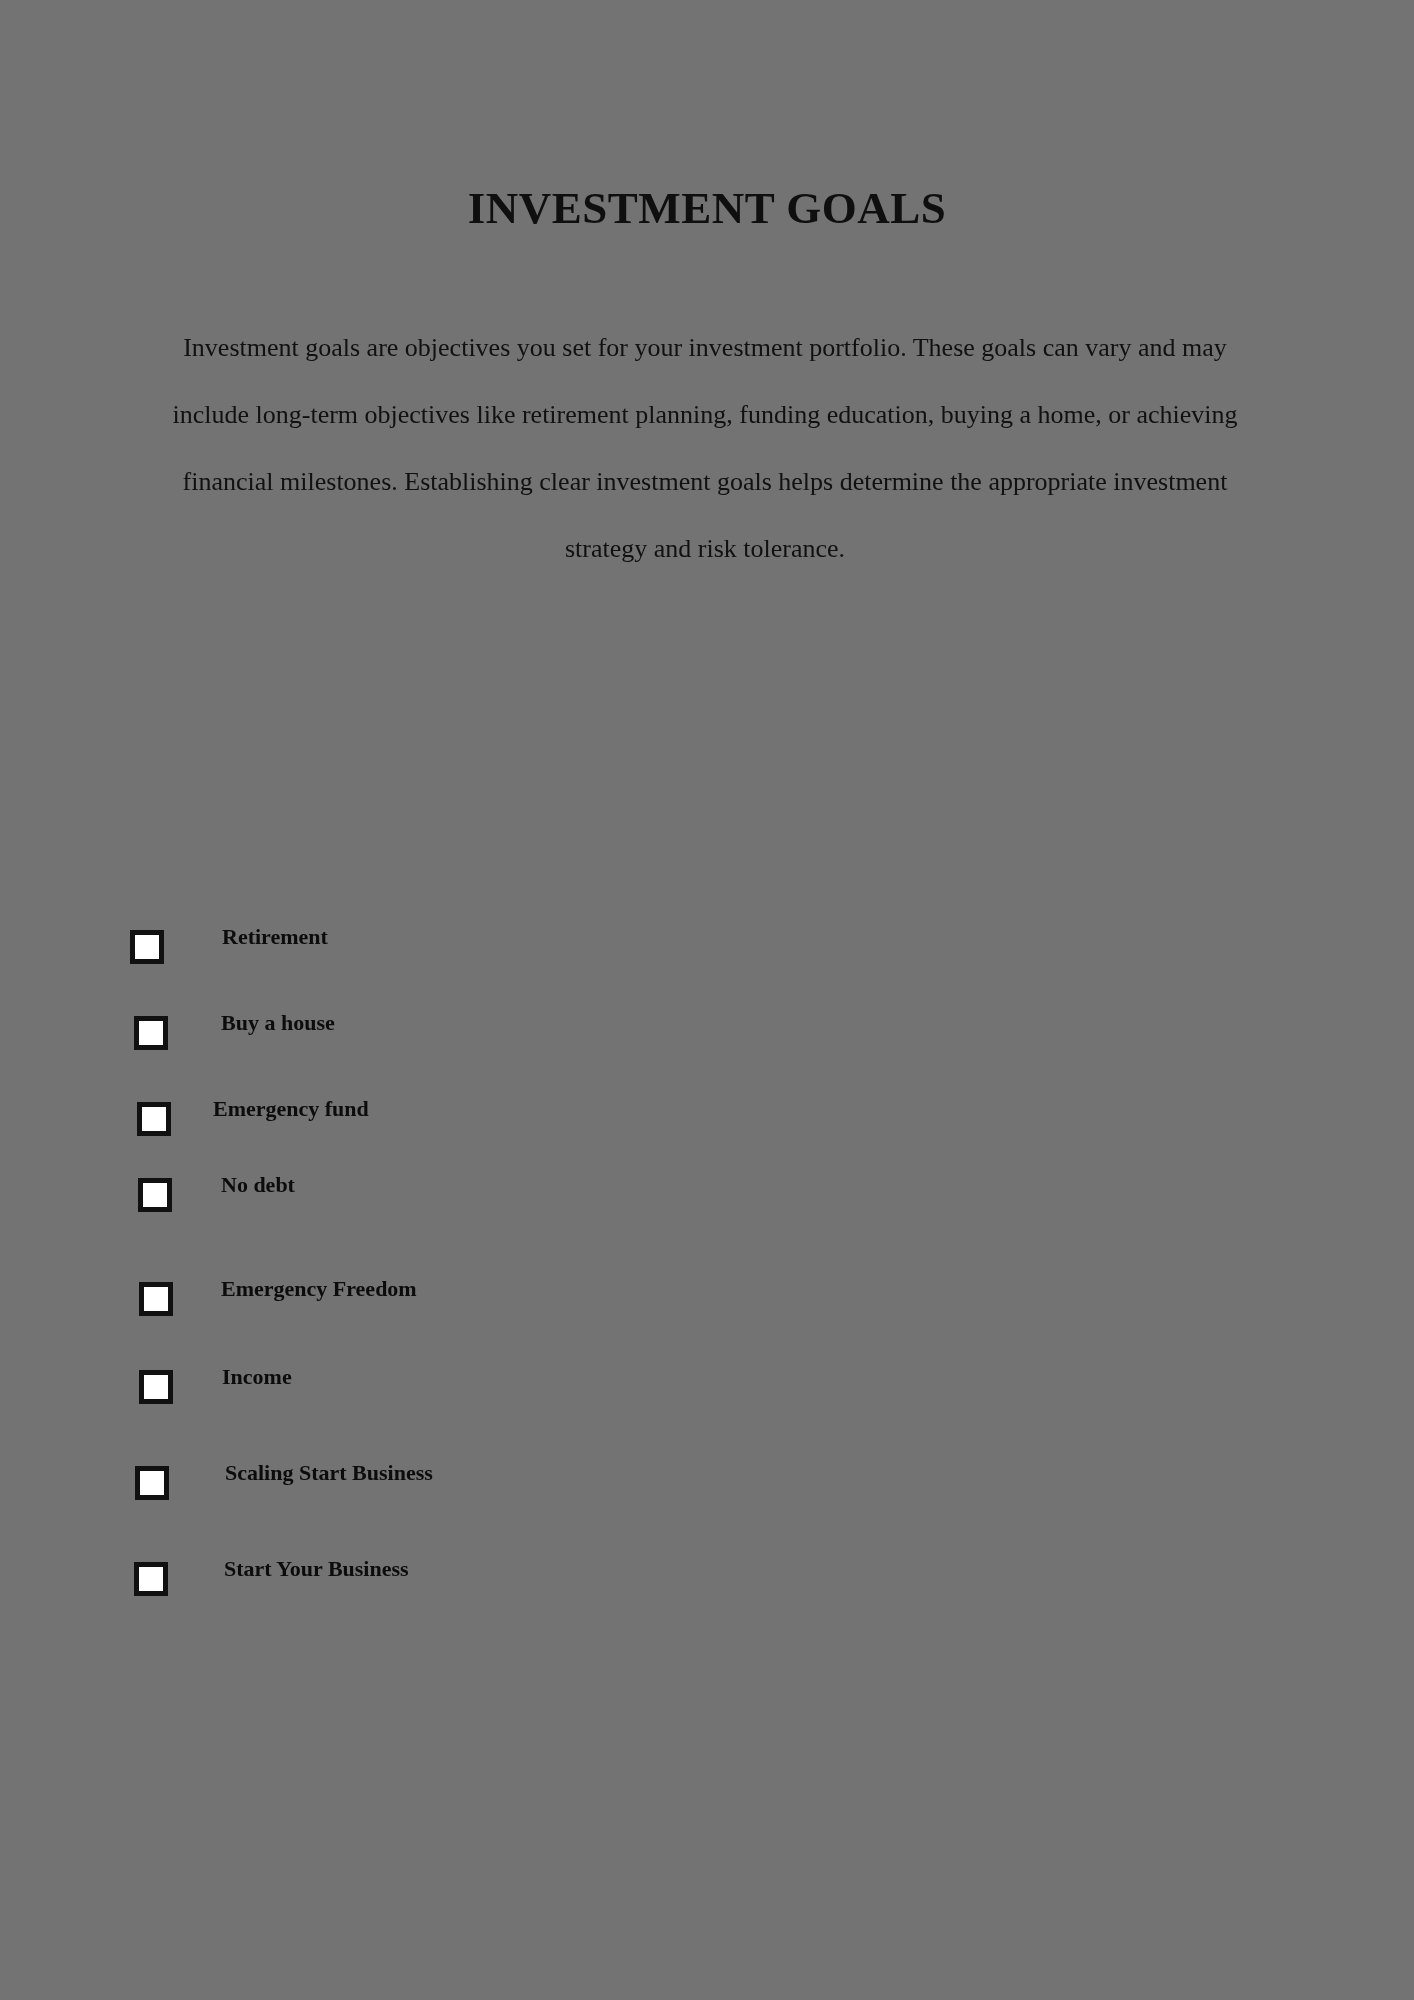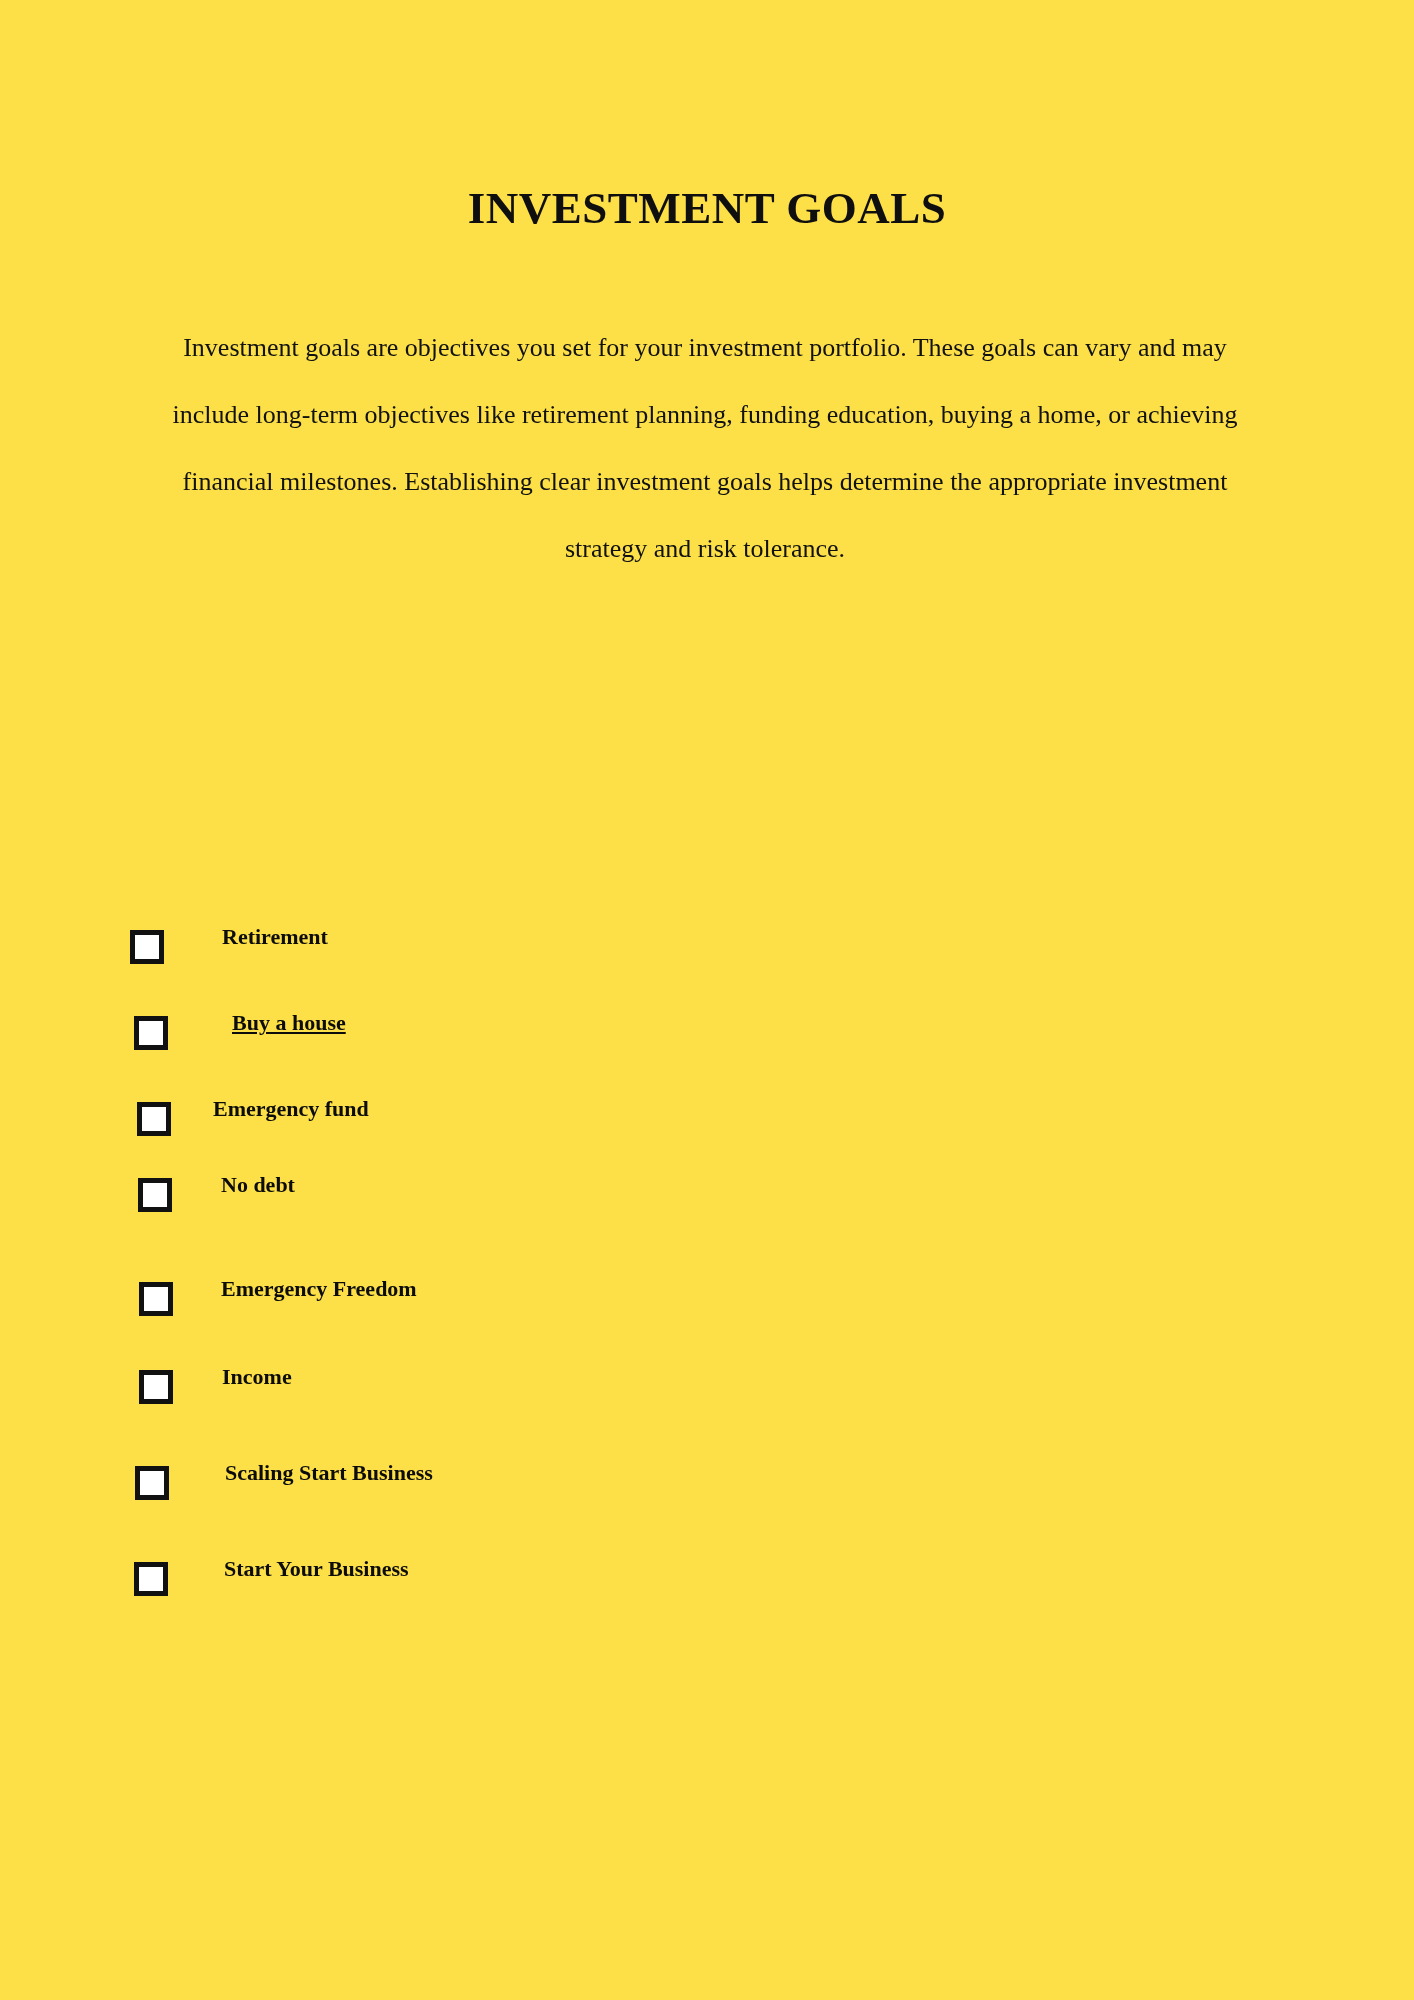--- a/index.html
+++ b/index.html
@@ -11,21 +11,21 @@
     width: 1414px;
     height: 2000px;
     position: relative;
     font-family: "Liberation Serif", "DejaVu Serif", serif;
     color: #0f0f0f;
     overflow: hidden;
   }
   .page {
     position: absolute;
     inset: 0;
-    background: #fde047;
+    background: #737373;
   }
   .title {
     position: absolute;
     top: 152px;
     left: 0;
     width: 1414px;
     text-align: center;
     font-size: 45px;
     font-weight: 700;
     letter-spacing: 0.5px;
@@ -78,21 +78,21 @@
 
   <p class="intro">Investment goals are objectives you set for your investment portfolio. These goals can vary and may include long-term objectives like retirement planning, funding education, buying a home, or achieving financial milestones. Establishing clear investment goals helps determine the appropriate investment strategy and risk tolerance.</p>
 
   <div class="checklist">
       <div class="check-row" style="height: 0px;">
         <span class="checkbox" style="left: 130px; top: 0px;"></span>
         <span class="check-label" style="left: 222px; top: -6px;">Retirement</span>
       </div>
       <div class="check-row" style="height: 0px;">
         <span class="checkbox" style="left: 134px; top: 86px;"></span>
-        <span class="check-label" style="left: 232px; top: 80px; text-decoration: underline;">Buy a house</span>
+        <span class="check-label" style="left: 221px; top: 80px;">Buy a house</span>
       </div>
       <div class="check-row" style="height: 0px;">
         <span class="checkbox" style="left: 137px; top: 172px;"></span>
         <span class="check-label" style="left: 213px; top: 166px;">Emergency fund</span>
       </div>
       <div class="check-row" style="height: 0px;">
         <span class="checkbox" style="left: 138px; top: 248px;"></span>
         <span class="check-label" style="left: 221px; top: 242px; text-align: center;">No debt</span>
       </div>
       <div class="check-row" style="height: 0px;">

